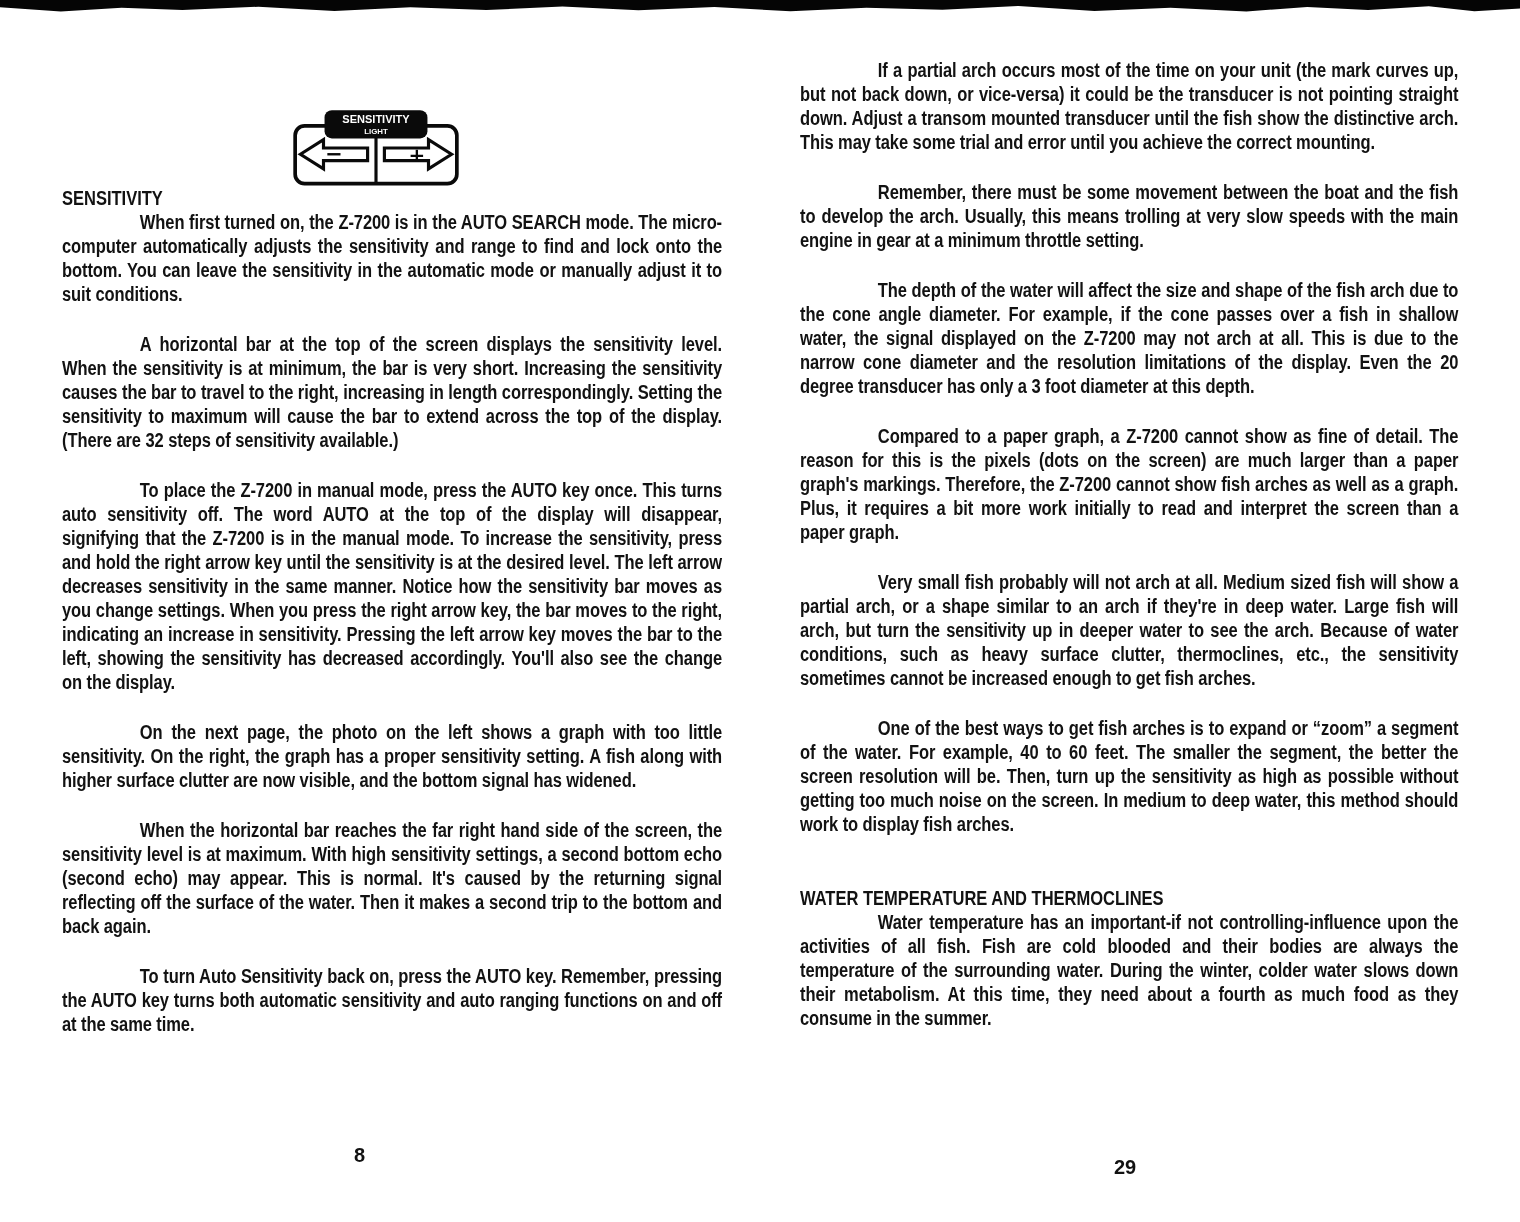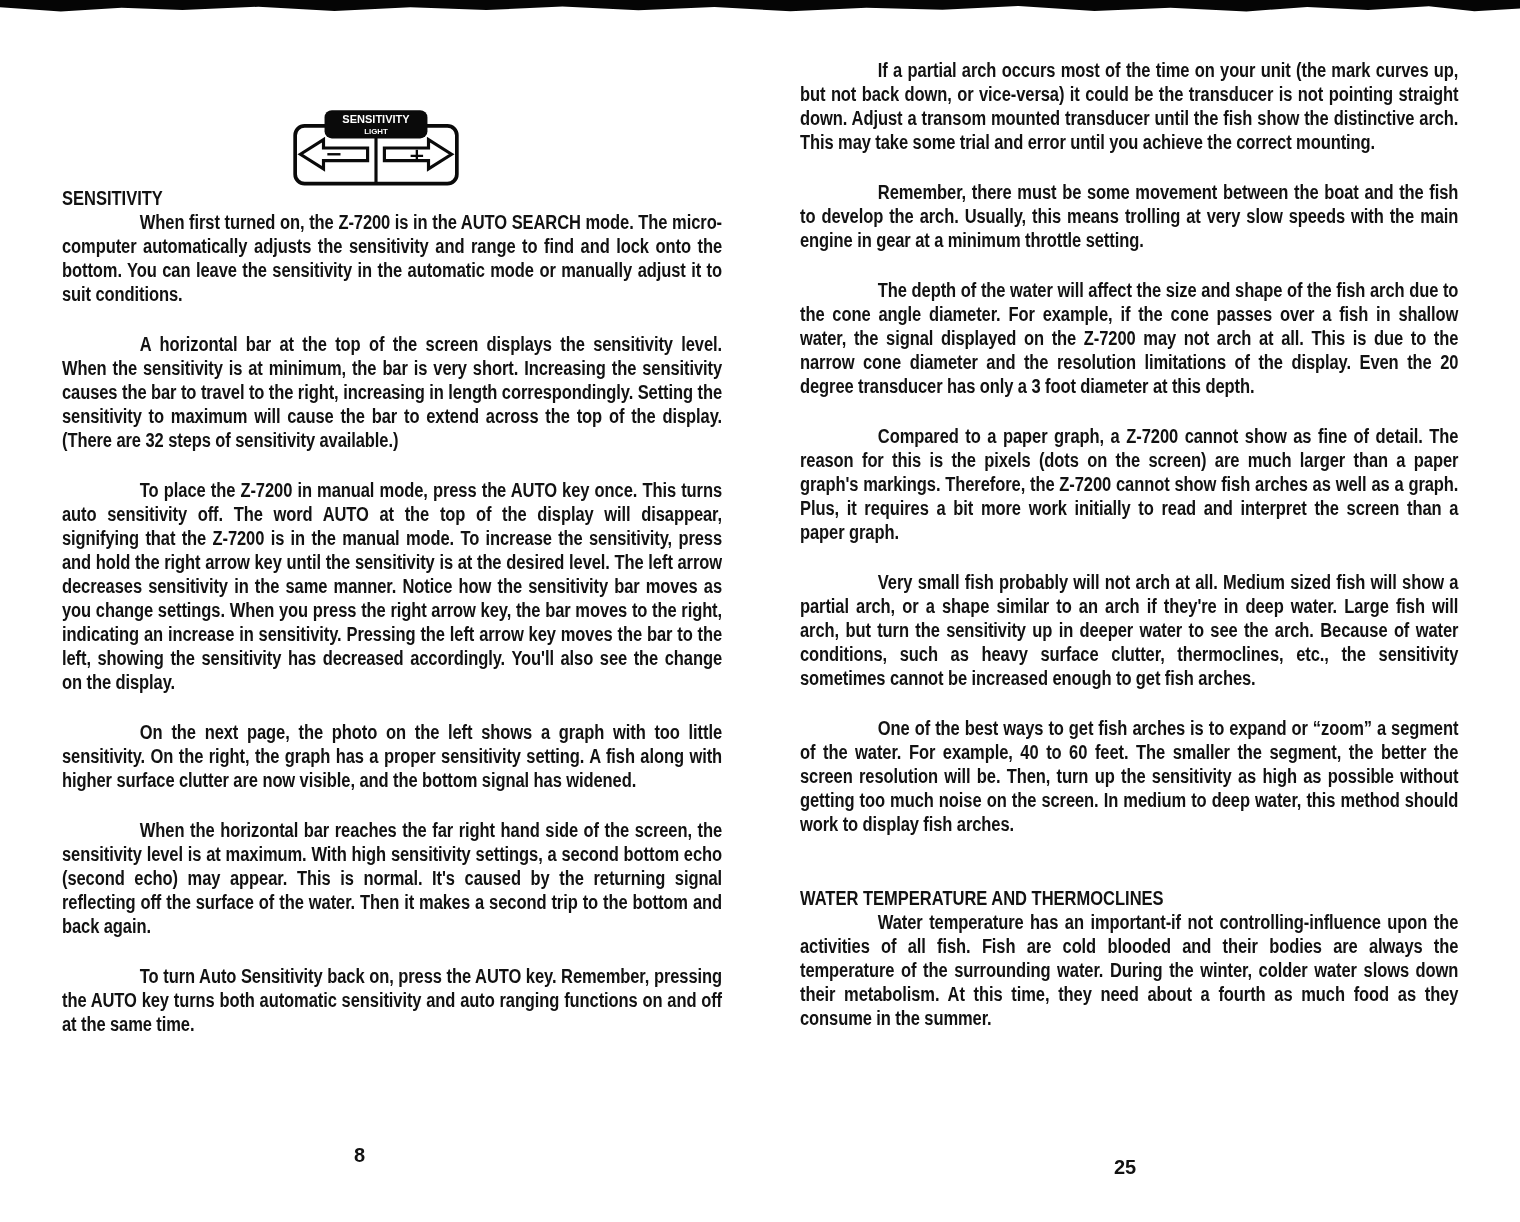--- a/index.html
+++ b/index.html
@@ -78,15 +78,15 @@
     <p class="para">Remember, there must be some movement between the boat and the fish to develop the arch. Usually, this means trolling at very slow speeds with the main engine in gear at a minimum throttle setting.</p>
     <p class="para">The depth of the water will affect the size and shape of the fish arch due to the cone angle diameter. For example, if the cone passes over a fish in shallow water, the signal displayed on the Z-7200 may not arch at all. This is due to the narrow cone diameter and the resolution limitations of the display. Even the 20 degree transducer has only a 3 foot diameter at this depth.</p>
     <p class="para">Compared to a paper graph, a Z-7200 cannot show as fine of detail. The reason for this is the pixels (dots on the screen) are much larger than a paper graph's markings. Therefore, the Z-7200 cannot show fish arches as well as a graph. Plus, it requires a bit more work initially to read and interpret the screen than a paper graph.</p>
     <p class="para">Very small fish probably will not arch at all. Medium sized fish will show a partial arch, or a shape similar to an arch if they're in deep water. Large fish will arch, but turn the sensitivity up in deeper water to see the arch. Because of water conditions, such as heavy surface clutter, thermoclines, etc., the sensitivity sometimes cannot be increased enough to get fish arches.</p>
     <p class="para">One of the best ways to get fish arches is to expand or “zoom” a segment of the water. For example, 40 to 60 feet. The smaller the segment, the better the screen resolution will be. Then, turn up the sensitivity as high as possible without getting too much noise on the screen. In medium to deep water, this method should work to display fish arches.</p>
     <h2 class="heading heading-water">WATER TEMPERATURE AND THERMOCLINES</h2>
     <p class="para">Water temperature has an important-if not controlling-influence upon the activities of all fish. Fish are cold blooded and their bodies are always the temperature of the surrounding water. During the winter, colder water slows down their metabolism. At this time, they need about a fourth as much food as they consume in the summer.</p>
   </div>
 
   <div class="pagenum pagenum-left">8</div>
-  <div class="pagenum pagenum-right">25</div>
+  <div class="pagenum pagenum-right">29</div>
 
 </div>
 
 </body></html>

